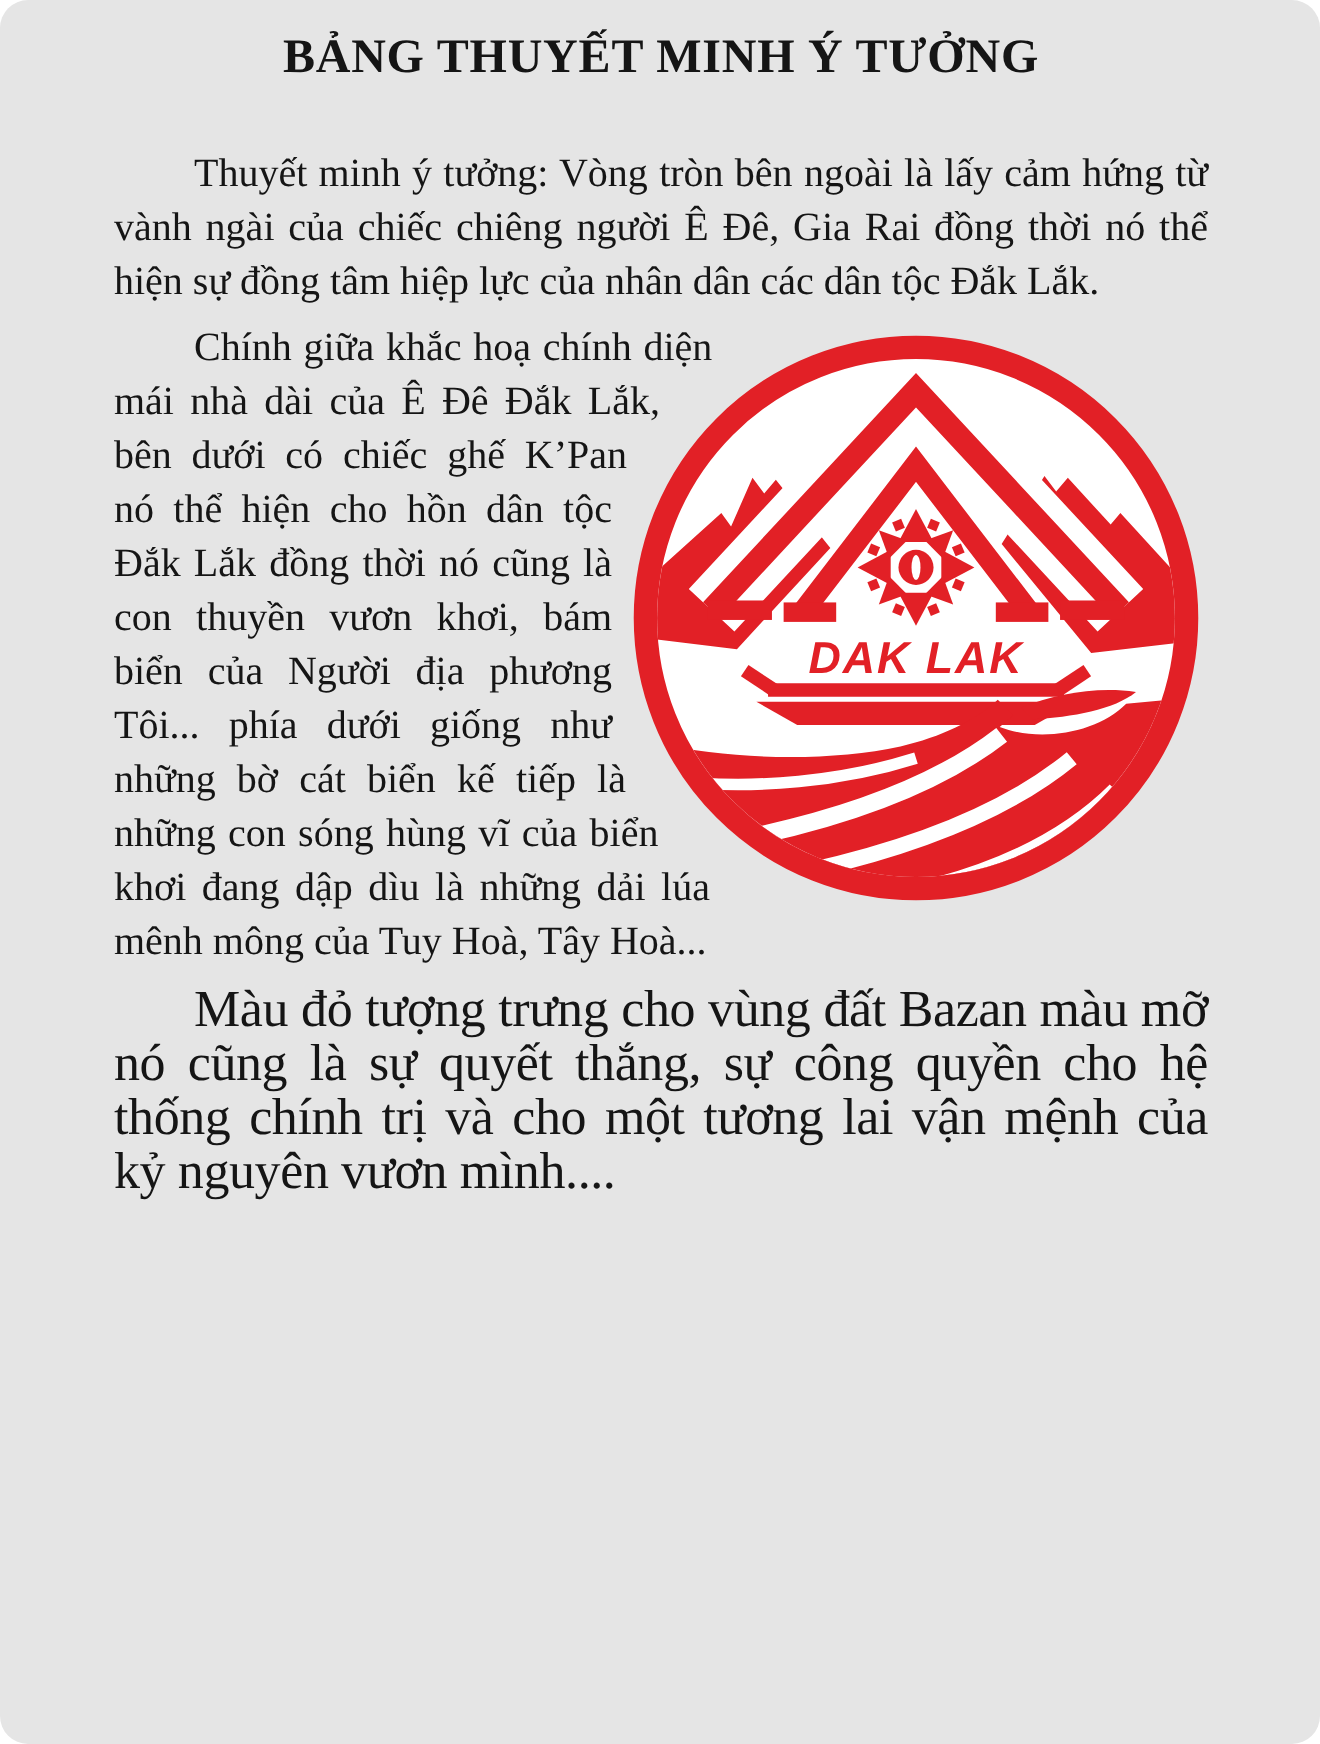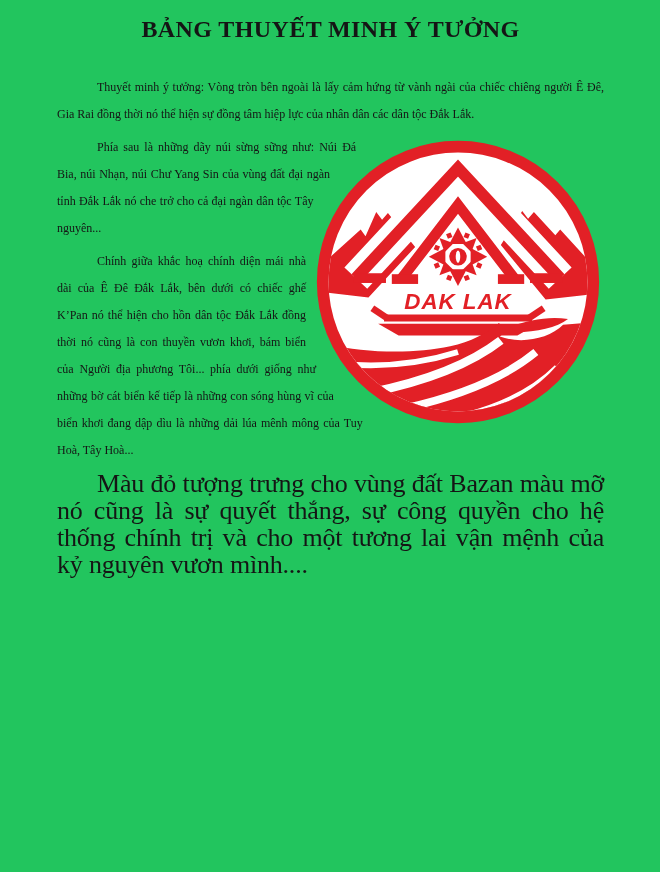--- a/index.html
+++ b/index.html
@@ -12,41 +12,42 @@
     height: 872px;
     overflow: hidden;
     font-family: "Liberation Serif", serif;
     color: #151515;
   }
   .page {
     box-sizing: border-box;
     width: 660px;
     height: 872px;
     padding: 14px 56px 0 57px;
-    background: #22c55e;
+    background: #e5e5e5;
+    border-radius: 14px;
   }
   .title-block {
     text-align: center;
     margin: 0 0 30px 0;
   }
   .title-line1 {
     font-size: 24px;
     font-weight: bold;
     line-height: 30px;
     letter-spacing: 0.4px;
     margin: 0;
   }
   .title-line2 {
     font-size: 23px;
     font-weight: bold;
     line-height: 30px;
     margin: 0;
   }
   .body-text p {
-    font-size: 12px;
+    font-size: 20px;
     line-height: 27px;
     text-align: justify;
     text-indent: 40px;
     margin: 0 0 6px 0;
   }
   .body-text p.condensed {
     font-size: 26px;
     letter-spacing: -0.2px;
   }
   .logo-float {
@@ -157,20 +158,19 @@
             <path d="M 58 264 C 108 254 158 238 194 210" fill="none" stroke="#ffffff" stroke-width="9"></path>
             <path d="M 94 280 C 148 268 196 250 230 222" fill="none" stroke="#ffffff" stroke-width="8"></path>
             <path d="M 138 292 C 188 282 226 264 252 238" fill="none" stroke="#ffffff" stroke-width="7"></path>
           </g>
         </g>
 
         <circle cx="150" cy="150" r="139" fill="none" stroke="#e22026" stroke-width="12"></circle>
       </svg>
     </div>
 
-    <p>Phía sau là những dãy núi sừng sững như: Núi Đá Bia, núi Nhạn, núi Chư Yang Sin của vùng đất đại ngàn tỉnh Đắk Lắk nó che trở cho cả đại ngàn dân tộc Tây nguyên...</p>
 
     <p>Chính giữa khắc hoạ chính diện mái nhà dài của Ê Đê Đắk Lắk, bên dưới có chiếc ghế K’Pan nó thể hiện cho hồn dân tộc Đắk Lắk đồng thời nó cũng là con thuyền vươn khơi, bám biển của Người địa phương Tôi... phía dưới giống như những bờ cát biển kế tiếp là những con sóng hùng vĩ của biển khơi đang dập dìu là những dải lúa mênh mông của Tuy Hoà, Tây Hoà...</p>
 
     <p class="condensed">Màu đỏ tượng trưng cho vùng đất Bazan màu mỡ nó cũng là sự quyết thắng, sự công quyền cho hệ thống chính trị và cho một tương lai vận mệnh của kỷ nguyên vươn mình....</p>
 
   </div>
 </div>
 
 </body></html>

